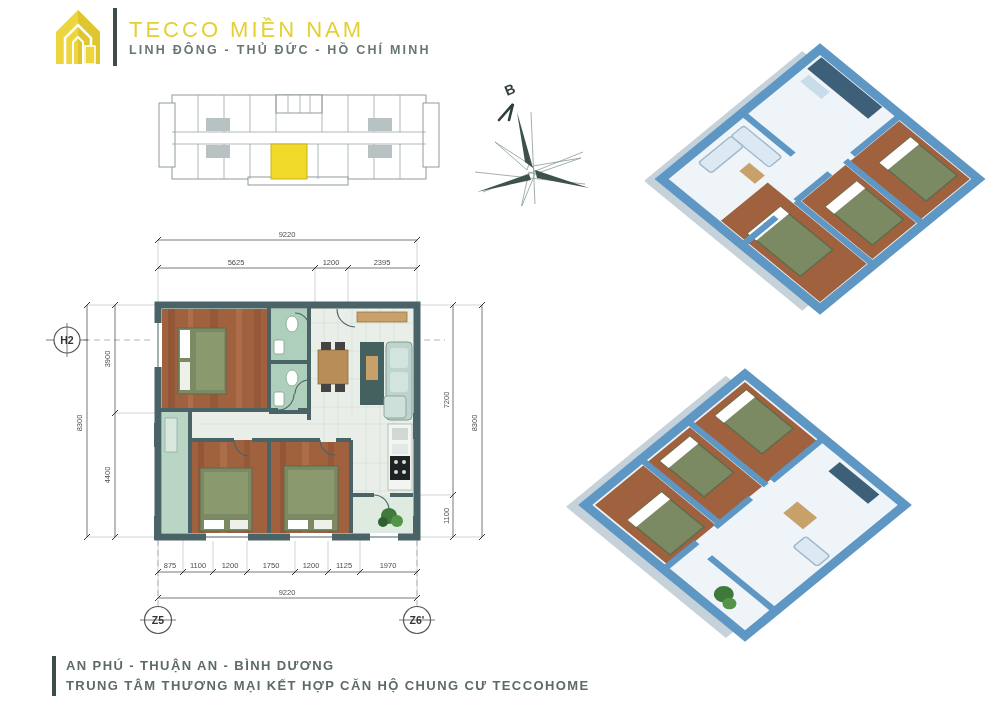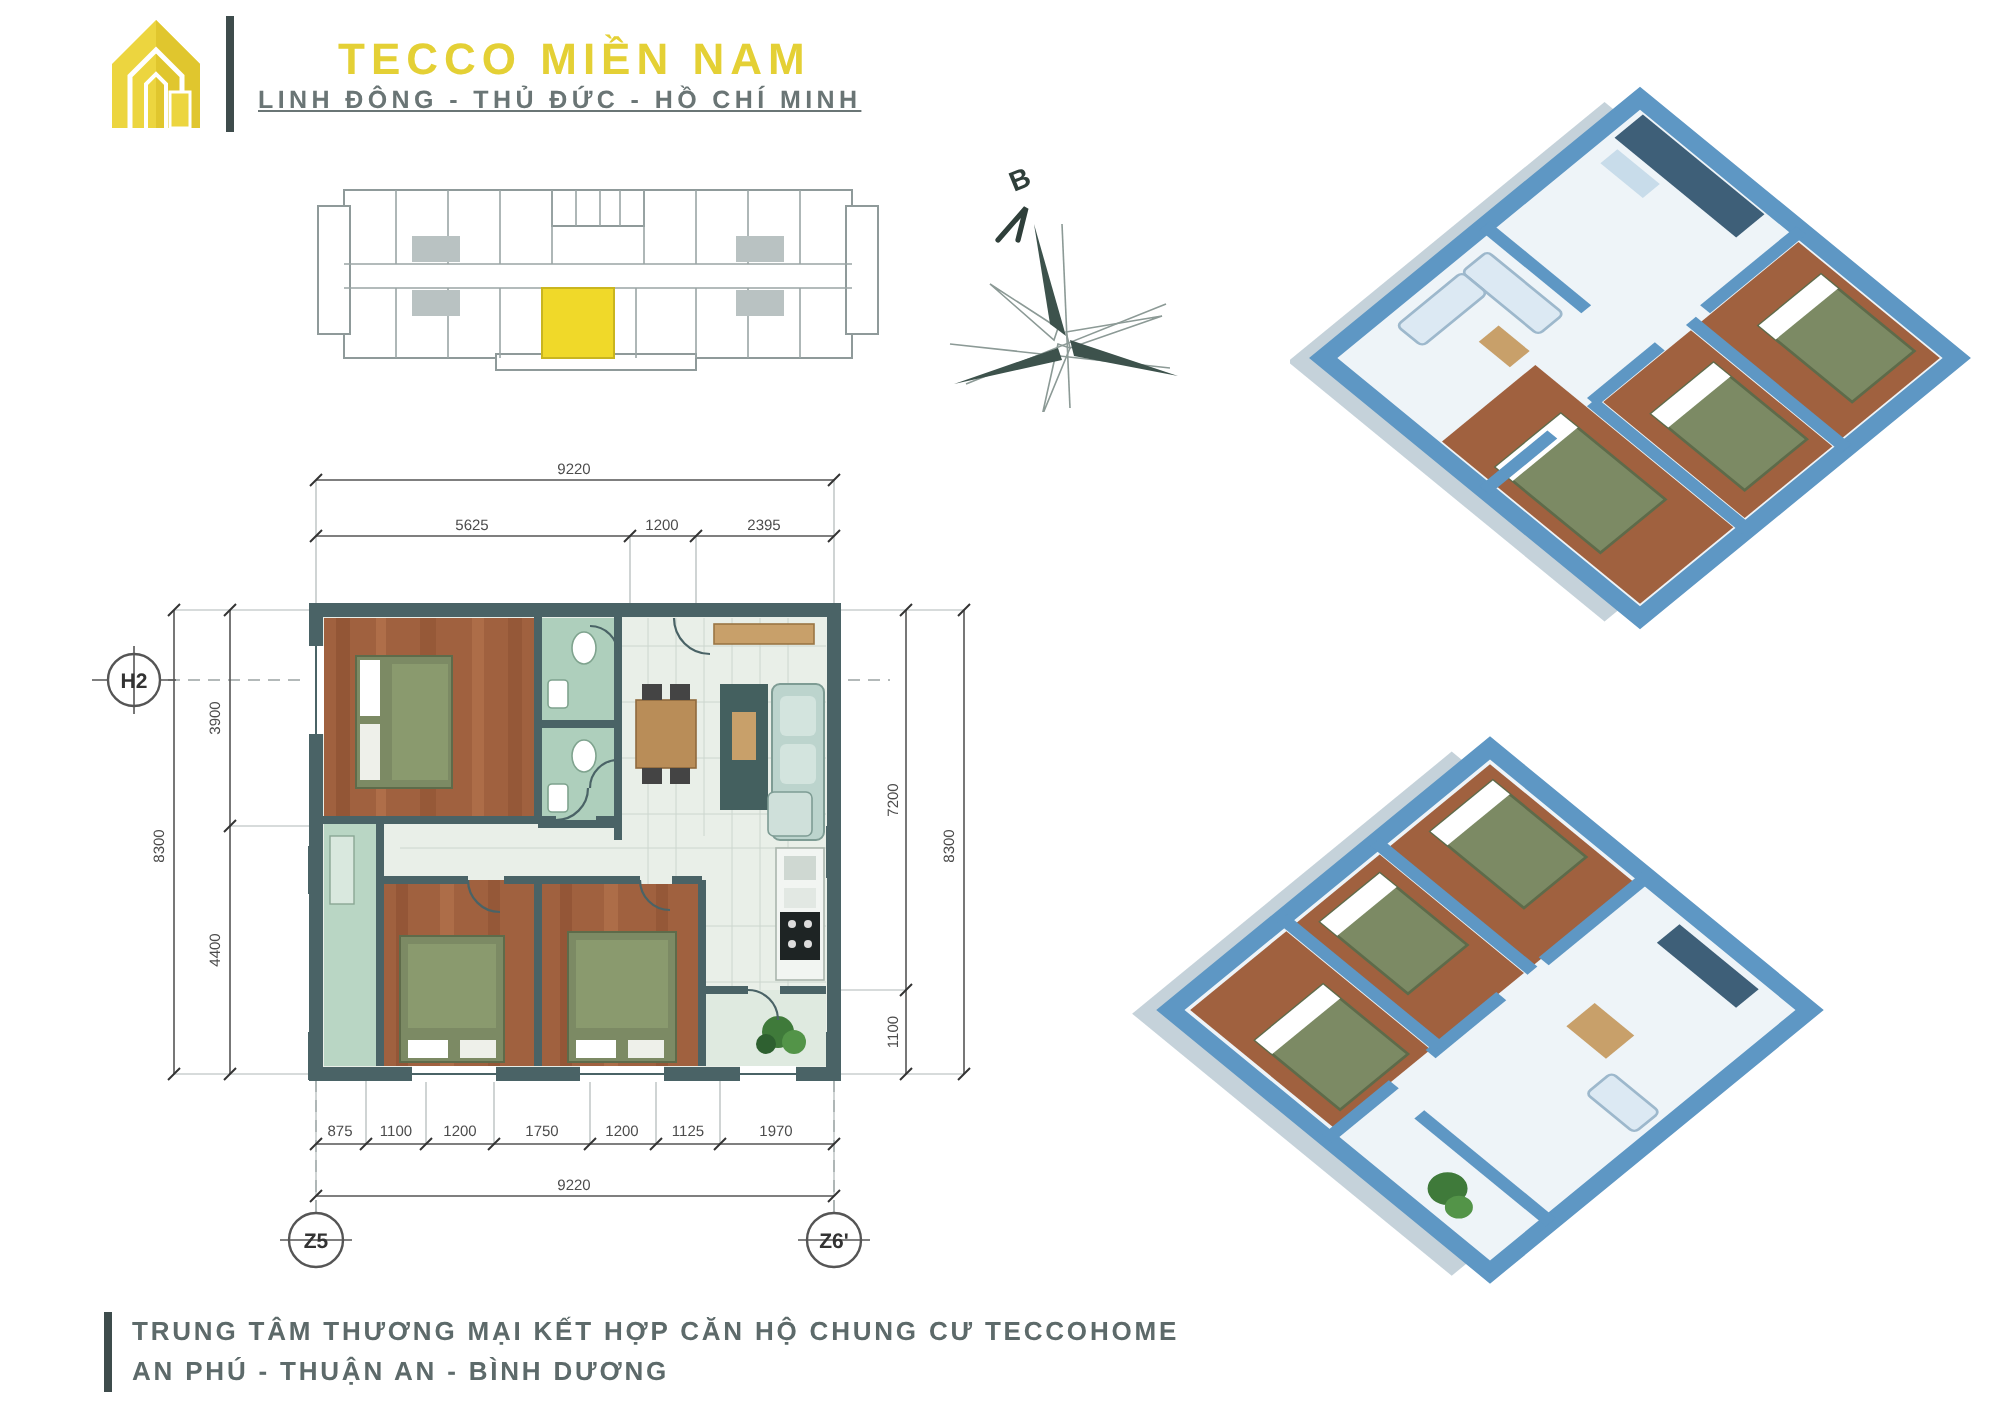--- a/index.html
+++ b/index.html
@@ -2,22 +2,22 @@
 <html><head>
 <meta charset="utf-8">
 <style>
   html,body{margin:0;padding:0;background:#fff;}
   .canvas{position:relative;width:1000px;height:708px;background:#ffffff;overflow:hidden;
           font-family:"Liberation Sans",sans-serif;}
   .abs{position:absolute;}
   
   .brand{left:55px;top:8px;display:flex;align-items:center;gap:12px;}
   .brand-divider{width:4px;height:58px;background:#3e4c4c;}
-  .brand-title{font-size:22px;font-weight:bold;letter-spacing:3px;color:#e4d035;line-height:1.15;margin-left:40px;}
-  .brand-sub{font-size:12.5px;font-weight:bold;letter-spacing:2.2px;color:#6a7575;margin-top:0;text-decoration:underline;}
+  .brand-title{font-size:22px;font-weight:normal;letter-spacing:3px;color:#e4d035;line-height:1.15;}
+  .brand-sub{font-size:12.5px;font-weight:bold;letter-spacing:2.2px;color:#6a7575;margin-top:0;}
   
   .areas{left:497px;top:300px;color:#6e7a7a;font-weight:bold;font-size:14.5px;letter-spacing:.5px;line-height:1.6;}
   
   .project{left:52px;top:656px;display:flex;gap:10px;align-items:stretch;}
   .project-bar{width:4px;background:#3e4c4c;}
   .project-lines{color:#5d6a6a;font-weight:bold;font-size:13px;letter-spacing:1.4px;line-height:1.55;}
   .unit-detail{right:12px;top:676px;color:#6e7a7a;font-weight:bold;font-size:14.5px;letter-spacing:2px;}
   svg{display:block;}
   text{font-family:"Liberation Sans",sans-serif;}
   .dim{font-size:7.5px;fill:#4c4c4c;}
@@ -437,18 +437,18 @@
         <line x1="-113" y1="-32" x2="-2" y2="-32"></line>
         <line x1="-113" y1="34" x2="-2" y2="34"></line>
         <line x1="20" y1="70" x2="113" y2="70"></line>
       </g>
     </g>
   </svg>
 
   <div class="abs project">
     <div class="project-bar"></div>
     <div class="project-lines">
+      <div>AN PHÚ - THUẬN AN - BÌNH DƯƠNG</div>
       <div>TRUNG TÂM THƯƠNG MẠI KẾT HỢP CĂN HỘ CHUNG CƯ TECCOHOME</div>
-      <div>AN PHÚ - THUẬN AN - BÌNH DƯƠNG</div>
     </div>
   </div>
 
 </div>
 
 </body></html>

